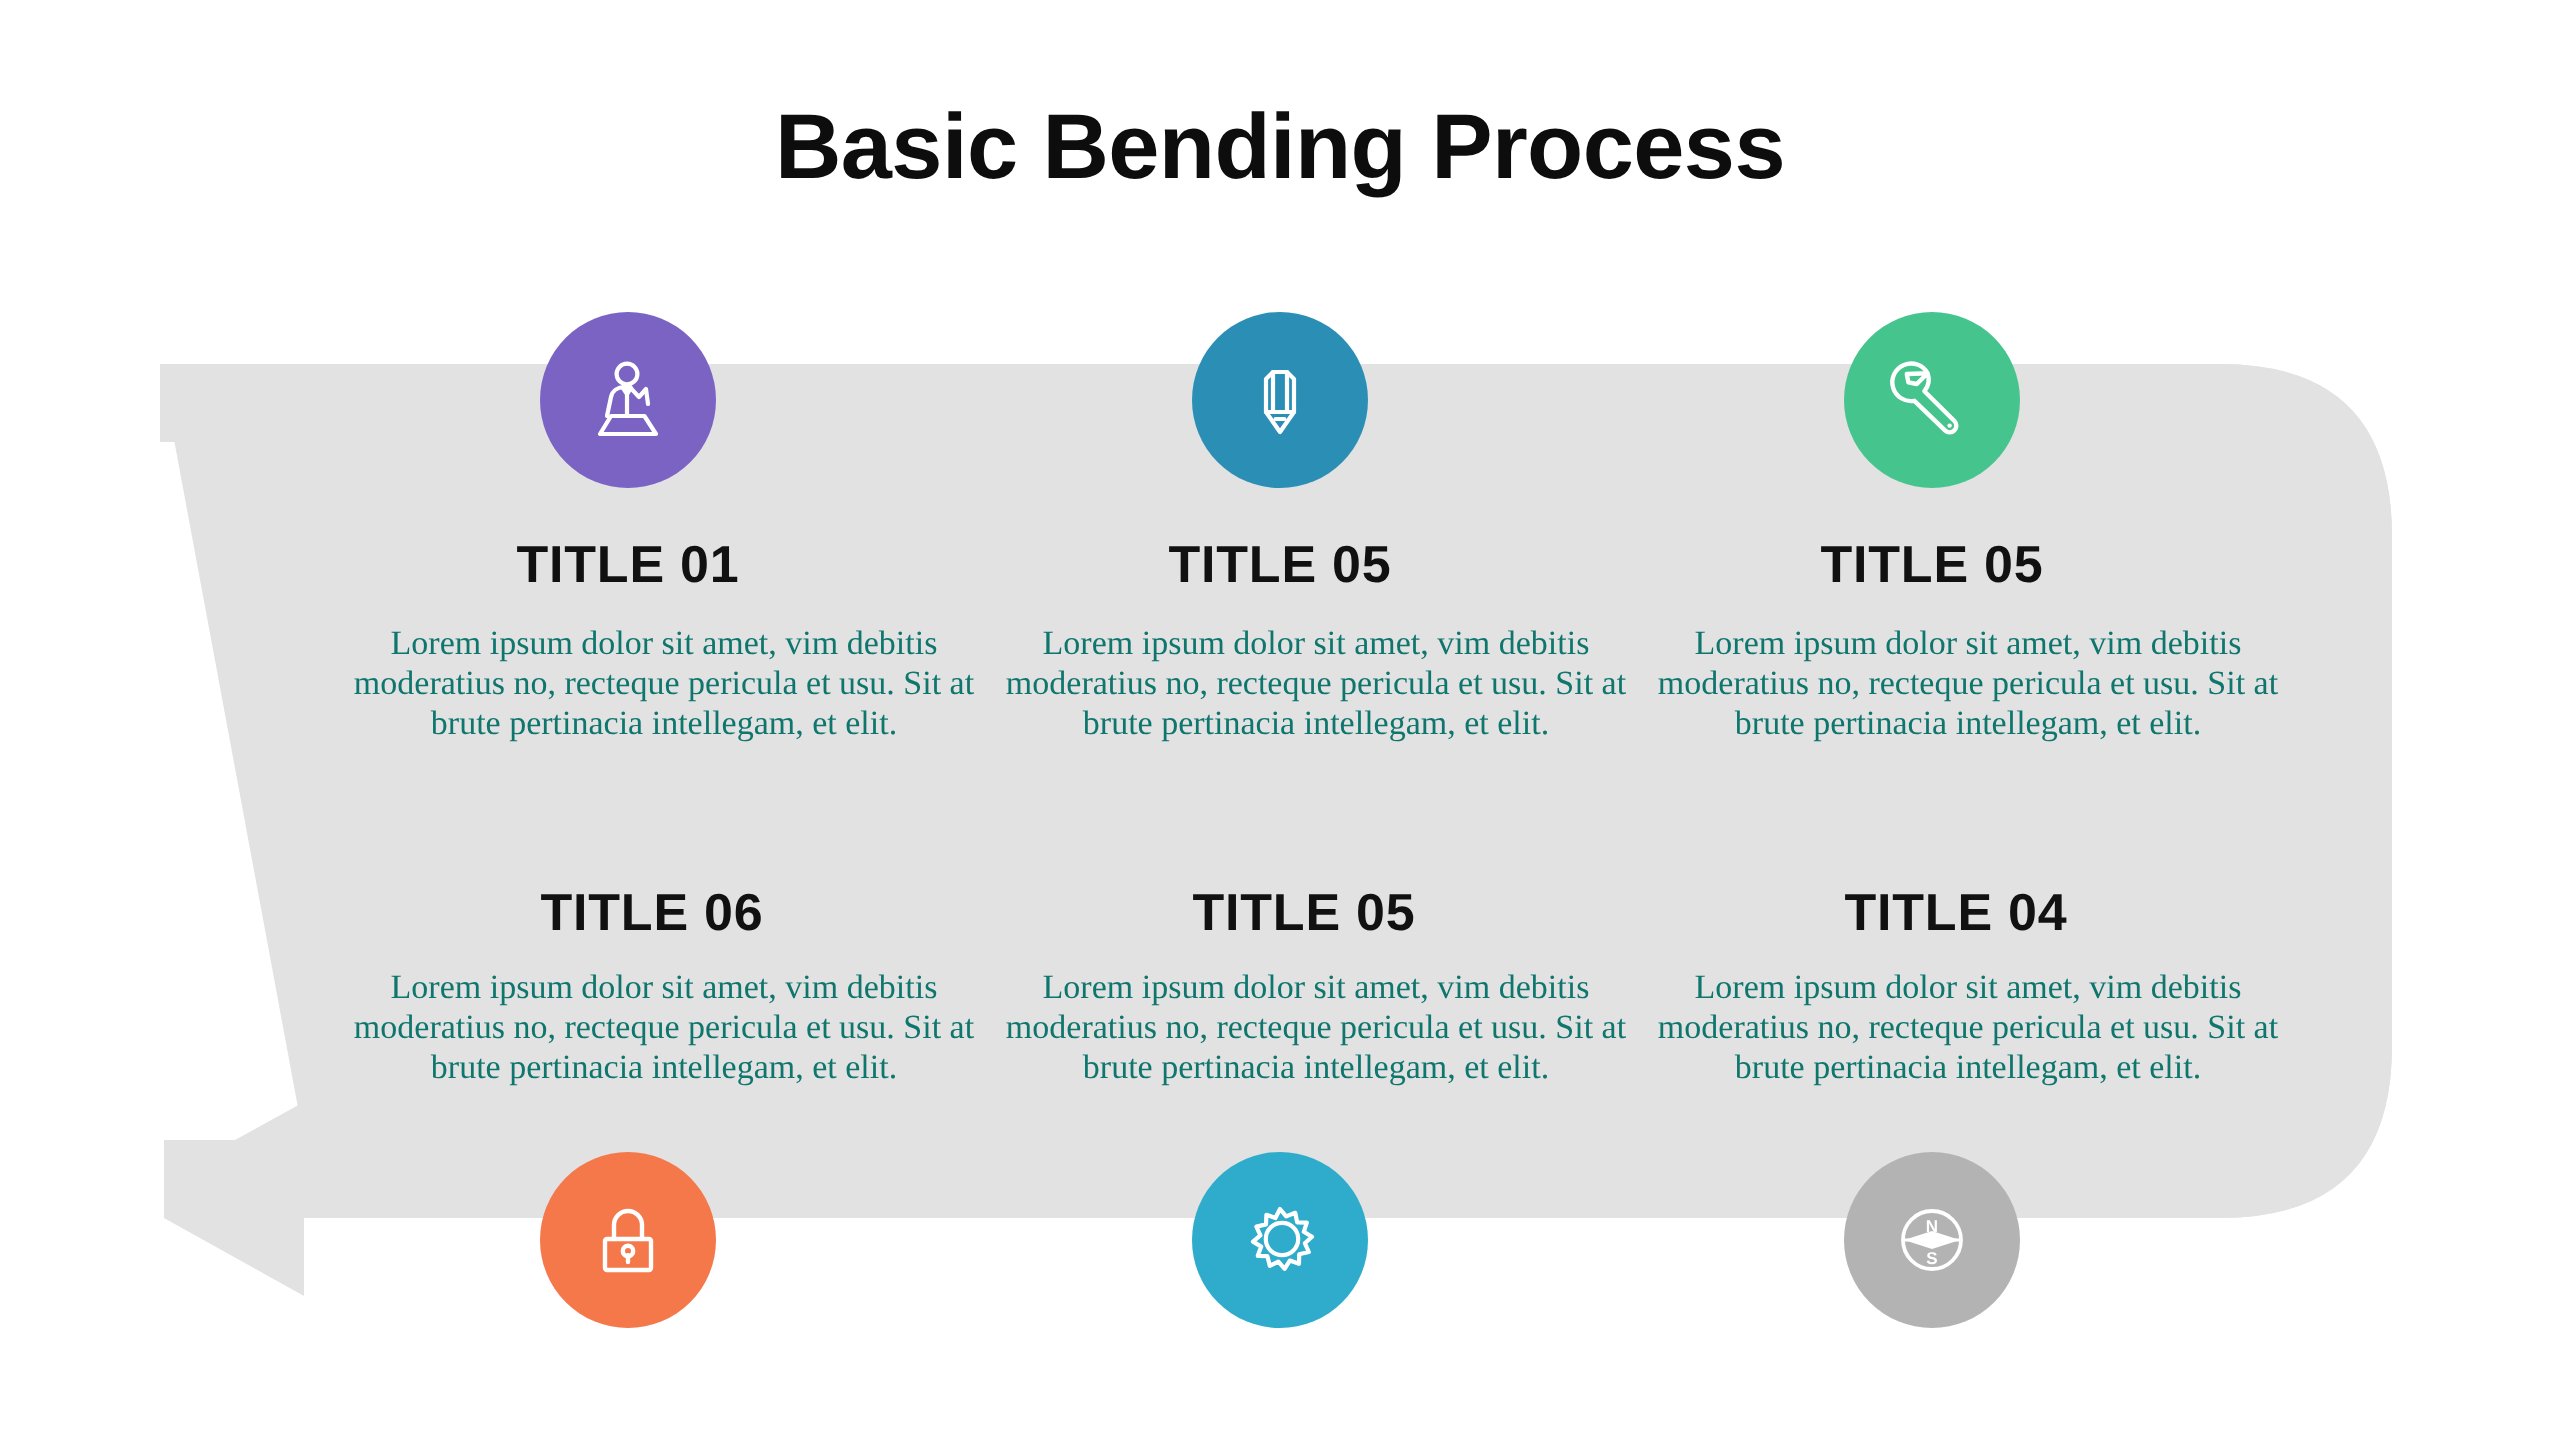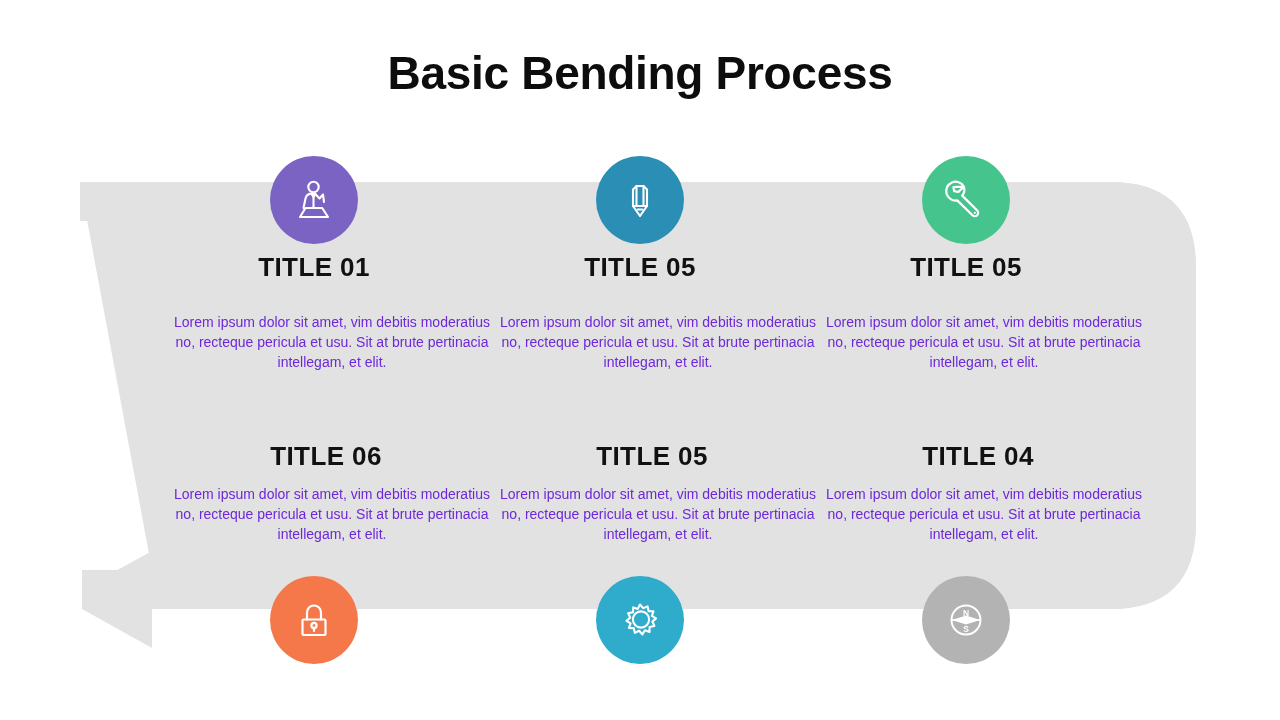--- a/index.html
+++ b/index.html
@@ -60,29 +60,29 @@
   .node-title {
     font-size: 26px;
     font-weight: bold;
     color: #111111;
     letter-spacing: 0.4px;
     font-family: "Liberation Sans", sans-serif;
     white-space: nowrap;
   }
   .node-desc {
     margin-top: 11px;
-    font-size: 14px;
+    font-size: 17px;
     line-height: 20px;
-    color: #6d28d9;
-    font-family: Liberation Sans, sans-serif;
+    color: #0f766e;
+    font-family: Liberation Serif, serif;
     padding: 0 18px;
   }
   
   .row-top .circle { top: 0; }
-  .row-top .node-title { position: absolute; top: 96px; left: 0; width: 320px; }
+  .row-top .node-title { position: absolute; top: 111px; left: 0; width: 320px; }
   .row-top .node-desc { position: absolute; top: 145px; left: 0; width: 320px; }
   
   .row-bottom .node-title { position: absolute; top: 0; left: 12px; width: 320px; }
   .row-bottom .node-desc { position: absolute; top: 32px; left: 0; width: 320px; }
   .row-bottom .circle { top: 135px; }
 </style>
 </head>
 <body>
 
 <div class="slide">

